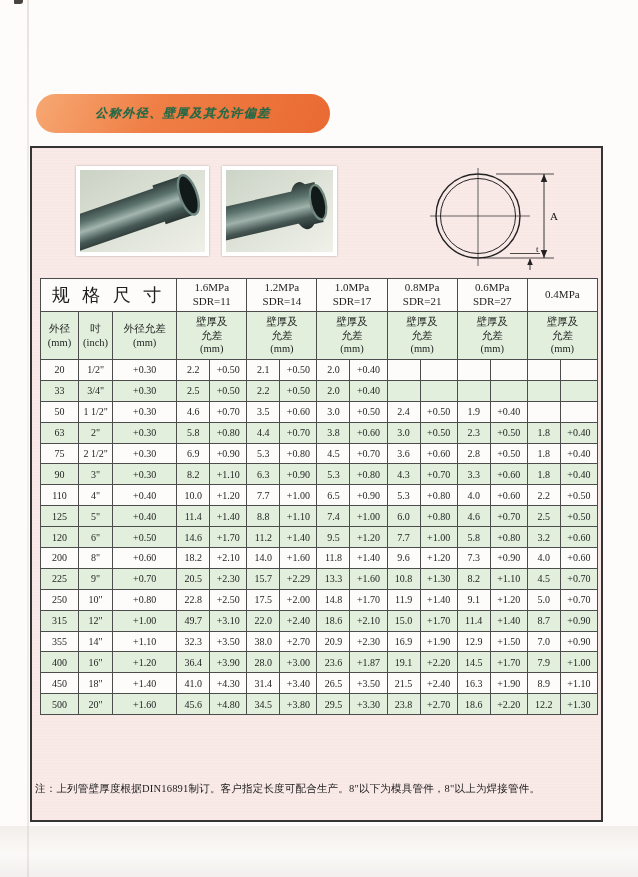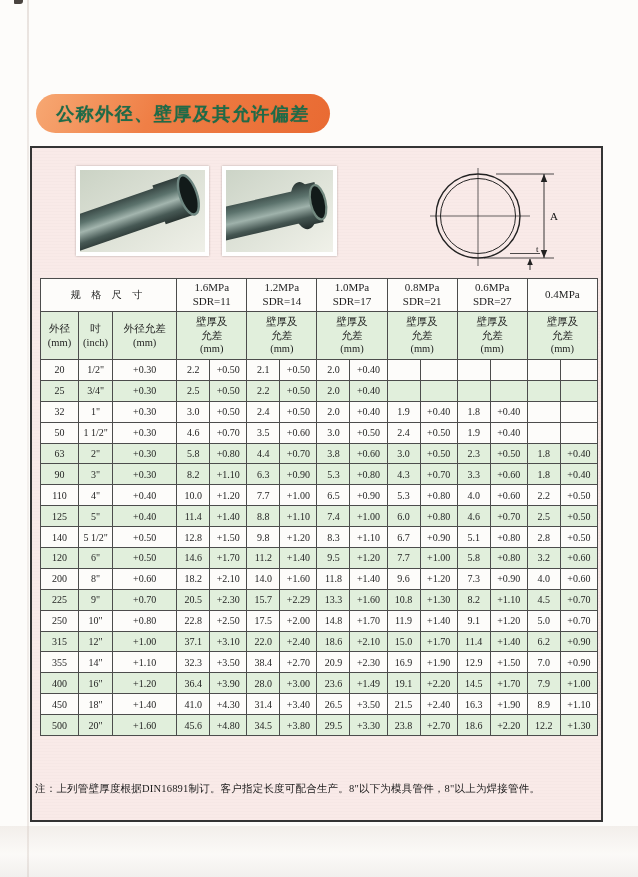--- a/index.html
+++ b/index.html
@@ -14,22 +14,23 @@
   .scan-bottom { position:absolute; left:0; top:826px; width:100%; height:51px;
     background:linear-gradient(180deg, rgba(205,190,180,.22), rgba(205,190,180,.04) 55%, rgba(160,150,145,.12)); }
 
   .title-pill {
     position:absolute; left:36px; top:94px; width:294px; height:39px;
     border-radius:20px;
     background:linear-gradient(115deg,#f7a873 0%, #ef7f46 40%, #e96a32 100%);
     display:flex; align-items:center; justify-content:center;
   }
   .title-pill span {
-    color:#1f6b48; font-weight:bold; font-size:18px; letter-spacing:1.5px;
+    color:#1f6b48; font-weight:bold; font-size:12px; letter-spacing:1.5px;
     text-shadow:0 0 1px rgba(20,80,50,.4);
+    font-style:italic;
   }
 
   .content-box {
     position:absolute; left:30px; top:146px; width:573px; height:676px;
     border:2px solid #343434; box-sizing:border-box;
     background:
       repeating-linear-gradient(180deg, rgba(0,0,0,.012) 0 1px, rgba(0,0,0,0) 1px 3px),
       #f9eae8;
   }
 
@@ -45,21 +46,21 @@
   .spec-table {
     position:absolute; left:8px; top:130px;
     border-collapse:collapse; table-layout:fixed; width:558px;
     font-family:"Liberation Serif","DejaVu Serif",serif;
   }
   .spec-table th, .spec-table td {
     border:1px solid #4c4c4c; text-align:center; vertical-align:middle;
     padding:0; color:#1e1e1e; overflow:hidden; white-space:pre-line;
   }
   .spec-table tr.h1 th { height:32px; font-size:11px; font-weight:normal; background:#fdfcfa; line-height:1.25; }
-  .spec-table tr.h1 th.spec { font-size:10px; letter-spacing:4px; }
+  .spec-table tr.h1 th.spec { font-size:18px; letter-spacing:4px; }
   .spec-table tr.h2 th { height:47px; font-size:10.5px; font-weight:normal; background:#e1efdc; line-height:1.3; }
   .spec-table tbody td { height:19.9px; font-size:10px; background:#fdfcfa; }
   .spec-table tbody tr.alt td { background:#e1efdc; }
 
   .footnote {
     position:absolute; left:3px; top:634px; width:564px;
     font-family:"Liberation Serif","DejaVu Serif",serif;
     font-size:10.5px; color:#1a1a1a; letter-spacing:.2px;
   }
 </style>
@@ -220,50 +221,33 @@
             <td>2.0</td>
             <td>+0.40</td>
             <td></td>
             <td></td>
             <td></td>
             <td></td>
             <td></td>
             <td></td>
           </tr>
           <tr class="alt">
-            <td>25</td>
+            <td>33</td>
             <td>3/4"</td>
             <td>+0.30</td>
             <td>2.5</td>
             <td>+0.50</td>
             <td>2.2</td>
             <td>+0.50</td>
             <td>2.0</td>
             <td>+0.40</td>
             <td></td>
             <td></td>
             <td></td>
             <td></td>
-            <td></td>
-            <td></td>
-          </tr>
-          <tr>
-            <td>32</td>
-            <td>1"</td>
-            <td>+0.30</td>
-            <td>3.0</td>
-            <td>+0.50</td>
-            <td>2.4</td>
-            <td>+0.50</td>
-            <td>2.0</td>
-            <td>+0.40</td>
-            <td>1.9</td>
-            <td>+0.40</td>
-            <td>1.8</td>
-            <td>+0.40</td>
             <td></td>
             <td></td>
           </tr>
           <tr>
             <td>50</td>
             <td>1 1/2"</td>
             <td>+0.30</td>
             <td>4.6</td>
             <td>+0.70</td>
             <td>3.5</td>
@@ -283,20 +267,37 @@
             <td>+0.30</td>
             <td>5.8</td>
             <td>+0.80</td>
             <td>4.4</td>
             <td>+0.70</td>
             <td>3.8</td>
             <td>+0.60</td>
             <td>3.0</td>
             <td>+0.50</td>
             <td>2.3</td>
+            <td>+0.50</td>
+            <td>1.8</td>
+            <td>+0.40</td>
+          </tr>
+          <tr>
+            <td>75</td>
+            <td>2 1/2"</td>
+            <td>+0.30</td>
+            <td>6.9</td>
+            <td>+0.90</td>
+            <td>5.3</td>
+            <td>+0.80</td>
+            <td>4.5</td>
+            <td>+0.70</td>
+            <td>3.6</td>
+            <td>+0.60</td>
+            <td>2.8</td>
             <td>+0.50</td>
             <td>1.8</td>
             <td>+0.40</td>
           </tr>
           <tr class="alt">
             <td>90</td>
             <td>3"</td>
             <td>+0.30</td>
             <td>8.2</td>
             <td>+1.10</td>
@@ -336,37 +337,20 @@
             <td>+1.40</td>
             <td>8.8</td>
             <td>+1.10</td>
             <td>7.4</td>
             <td>+1.00</td>
             <td>6.0</td>
             <td>+0.80</td>
             <td>4.6</td>
             <td>+0.70</td>
             <td>2.5</td>
-            <td>+0.50</td>
-          </tr>
-          <tr>
-            <td>140</td>
-            <td>5 1/2"</td>
-            <td>+0.50</td>
-            <td>12.8</td>
-            <td>+1.50</td>
-            <td>9.8</td>
-            <td>+1.20</td>
-            <td>8.3</td>
-            <td>+1.10</td>
-            <td>6.7</td>
-            <td>+0.90</td>
-            <td>5.1</td>
-            <td>+0.80</td>
-            <td>2.8</td>
             <td>+0.50</td>
           </tr>
           <tr class="alt">
             <td>120</td>
             <td>6"</td>
             <td>+0.50</td>
             <td>14.6</td>
             <td>+1.70</td>
             <td>11.2</td>
             <td>+1.40</td>
@@ -427,60 +411,60 @@
             <td>+1.40</td>
             <td>9.1</td>
             <td>+1.20</td>
             <td>5.0</td>
             <td>+0.70</td>
           </tr>
           <tr class="alt">
             <td>315</td>
             <td>12"</td>
             <td>+1.00</td>
-            <td>37.1</td>
+            <td>49.7</td>
             <td>+3.10</td>
             <td>22.0</td>
             <td>+2.40</td>
             <td>18.6</td>
             <td>+2.10</td>
             <td>15.0</td>
             <td>+1.70</td>
             <td>11.4</td>
             <td>+1.40</td>
-            <td>6.2</td>
+            <td>8.7</td>
             <td>+0.90</td>
           </tr>
           <tr>
             <td>355</td>
             <td>14"</td>
             <td>+1.10</td>
             <td>32.3</td>
             <td>+3.50</td>
-            <td>38.4</td>
+            <td>38.0</td>
             <td>+2.70</td>
             <td>20.9</td>
             <td>+2.30</td>
             <td>16.9</td>
             <td>+1.90</td>
             <td>12.9</td>
             <td>+1.50</td>
             <td>7.0</td>
             <td>+0.90</td>
           </tr>
           <tr class="alt">
             <td>400</td>
             <td>16"</td>
             <td>+1.20</td>
             <td>36.4</td>
             <td>+3.90</td>
             <td>28.0</td>
             <td>+3.00</td>
             <td>23.6</td>
-            <td>+1.49</td>
+            <td>+1.87</td>
             <td>19.1</td>
             <td>+2.20</td>
             <td>14.5</td>
             <td>+1.70</td>
             <td>7.9</td>
             <td>+1.00</td>
           </tr>
           <tr>
             <td>450</td>
             <td>18"</td>

